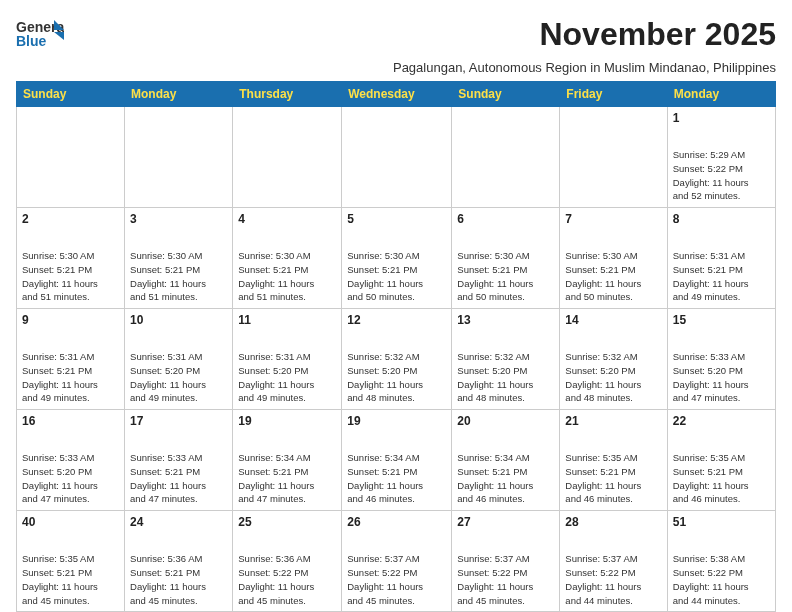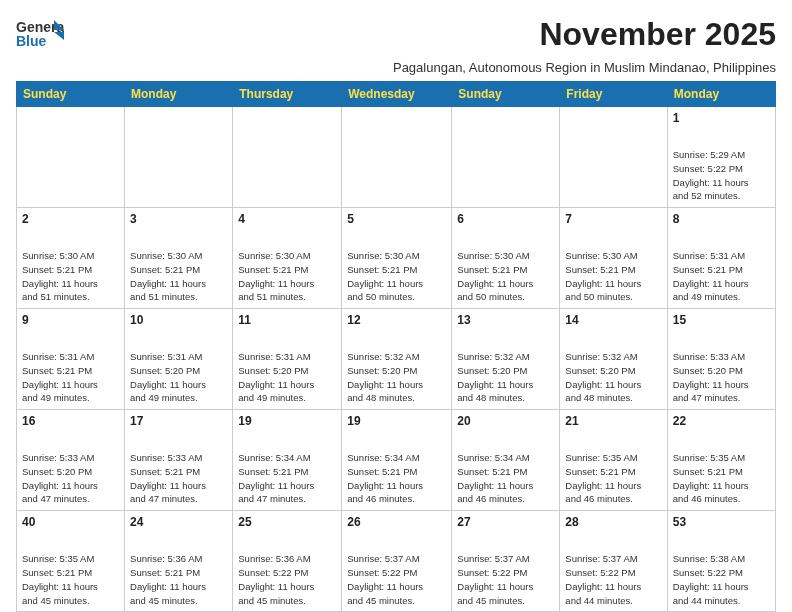--- a/index.html
+++ b/index.html
@@ -319,21 +319,21 @@
 and 45 minutes.</div>
         </td>
         <td>
           <div class="day-num">28</div>
           <div class="day-info" style="white-space: pre-line;">Sunrise: 5:37 AM
 Sunset: 5:22 PM
 Daylight: 11 hours
 and 44 minutes.</div>
         </td>
         <td>
-          <div class="day-num">53</div>
+          <div class="day-num">51</div>
           <div class="day-info" style="white-space: pre-line;">Sunrise: 5:38 AM
 Sunset: 5:22 PM
 Daylight: 11 hours
 and 44 minutes.</div>
         </td>
       </tr>
     </tbody>
 </table>
 
 </body></html>

